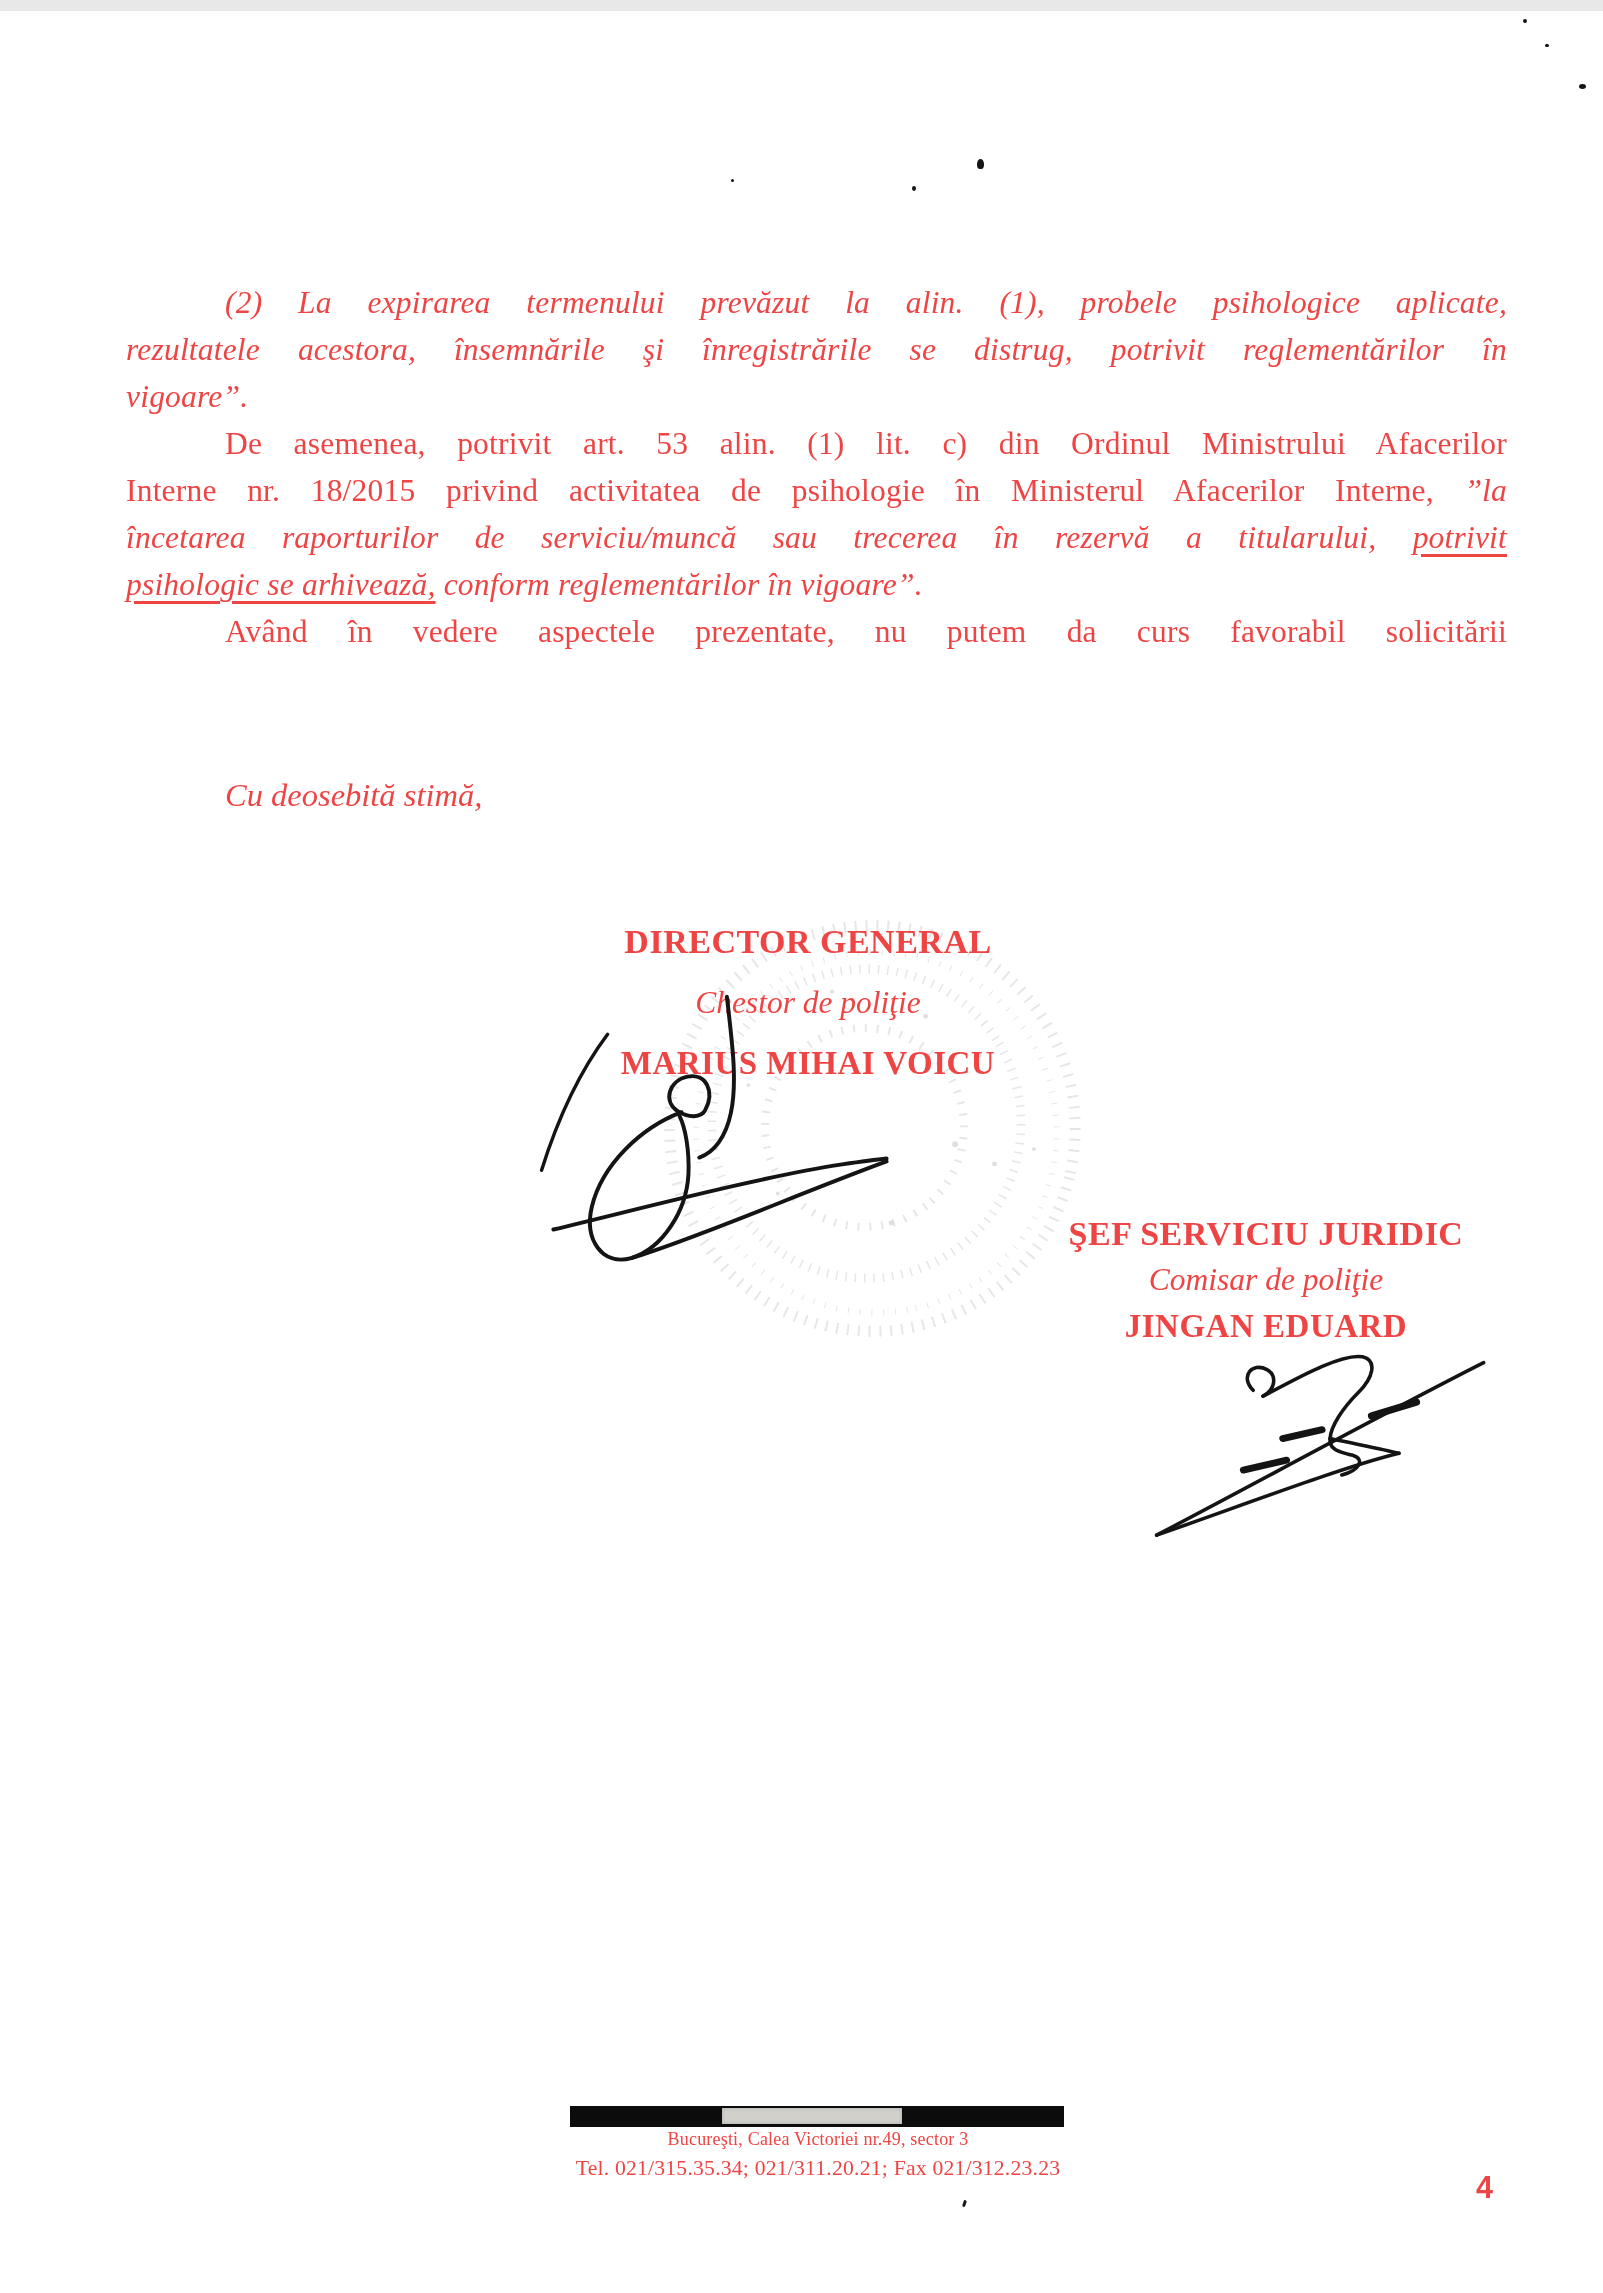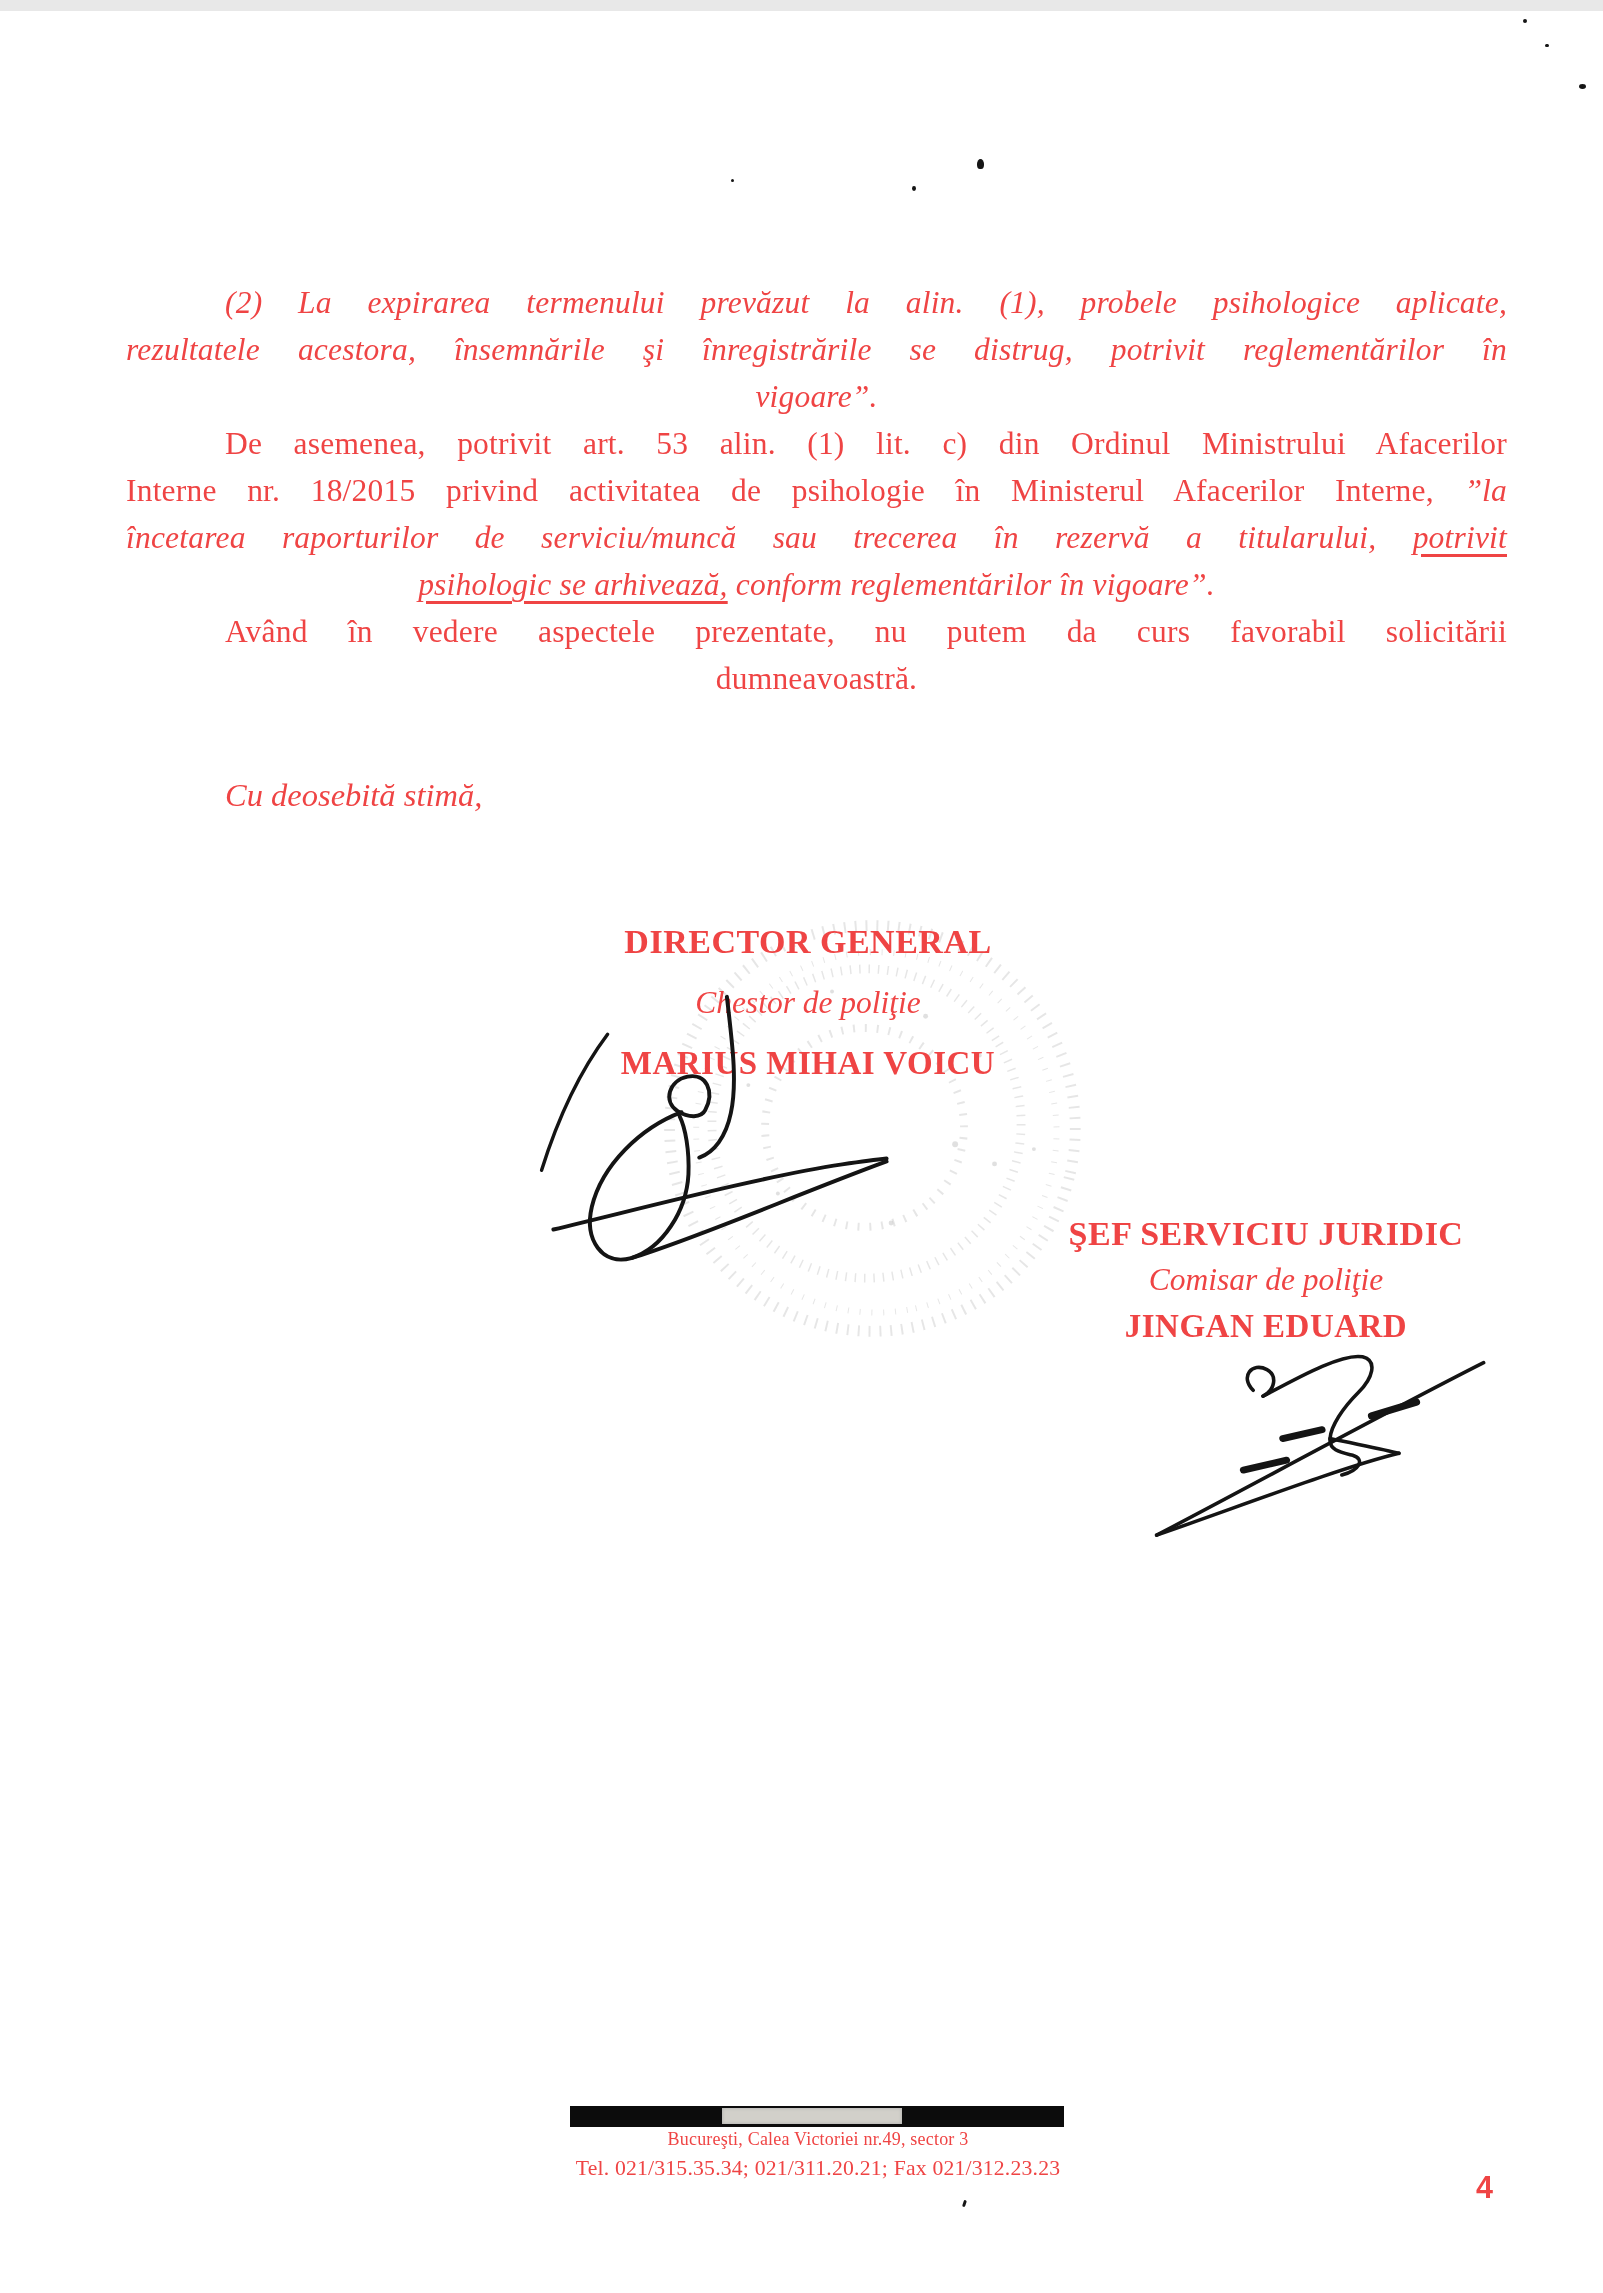--- a/index.html
+++ b/index.html
@@ -5,21 +5,21 @@
   html,body{margin:0;padding:0;background:#e8e8e8;}
   .page{
     position:relative;width:1604px;height:2293px;background:#ffffff;
     font-family:"Liberation Serif", serif;color:#ef4444;overflow:hidden;margin:11px auto;
   }
   
   .bodytext{
     position:absolute;left:126px;top:268px;width:1381px;
     font-size:31.5px;line-height:47px;letter-spacing:0.2px;
   }
-  .ln{text-align:center;}
+  .ln{text-align:left;}
   .ln.j{text-align:justify;text-align-last:justify;}
   .ln.ind{padding-left:99px;}
   .it{font-style:italic;}
   .u{text-decoration:underline;text-underline-offset:5.9px;text-decoration-thickness:2.5px;}
   .closing{
     position:absolute;left:225px;top:766px;font-style:italic;font-size:32.5px;
   }
   
   .sigblock{position:absolute;text-align:center;}
   .sigblock .title{font-weight:bold;font-size:34px;letter-spacing:0.5px;}
@@ -68,21 +68,20 @@
 
   <div class="bodytext">
     <div class="ln j ind"><span class="it">(2) La expirarea termenului prevăzut la alin. (1), probele psihologice aplicate,</span></div>
     <div class="ln j"><span class="it">rezultatele acestora, însemnările şi înregistrările se distrug, potrivit reglementărilor în</span></div>
     <div class="ln"><span class="it">vigoare”.</span></div>
     <div class="ln j ind"><span>De asemenea, potrivit art. 53 alin. (1) lit. c) din Ordinul Ministrului Afacerilor</span></div>
     <div class="ln j"><span>Interne nr. 18/2015 privind activitatea de psihologie în Ministerul Afacerilor Interne, </span><span class="it">”la</span></div>
     <div class="ln j"><span class="it">încetarea raporturilor de serviciu/muncă sau trecerea în rezervă a titularului, </span><span class="it u">potrivit</span></div>
     <div class="ln"><span class="it u">psihologic se arhivează,</span><span class="it"> conform reglementărilor în vigoare”.</span></div>
     <div class="ln j ind"><span>Având în vedere aspectele prezentate, nu putem da curs favorabil solicitării</span></div>
-    <div class="ln"><span>dumneavoastră.</span></div>
   </div>
 
   <div class="closing">Cu deosebită stimă,</div>
 
   <div class="sigblock dirblock">
     <div class="title">DIRECTOR GENERAL</div>
     <div class="rank">Chestor de poliţie</div>
     <div class="name">MARIUS MIHAI VOICU</div>
   </div>
 

